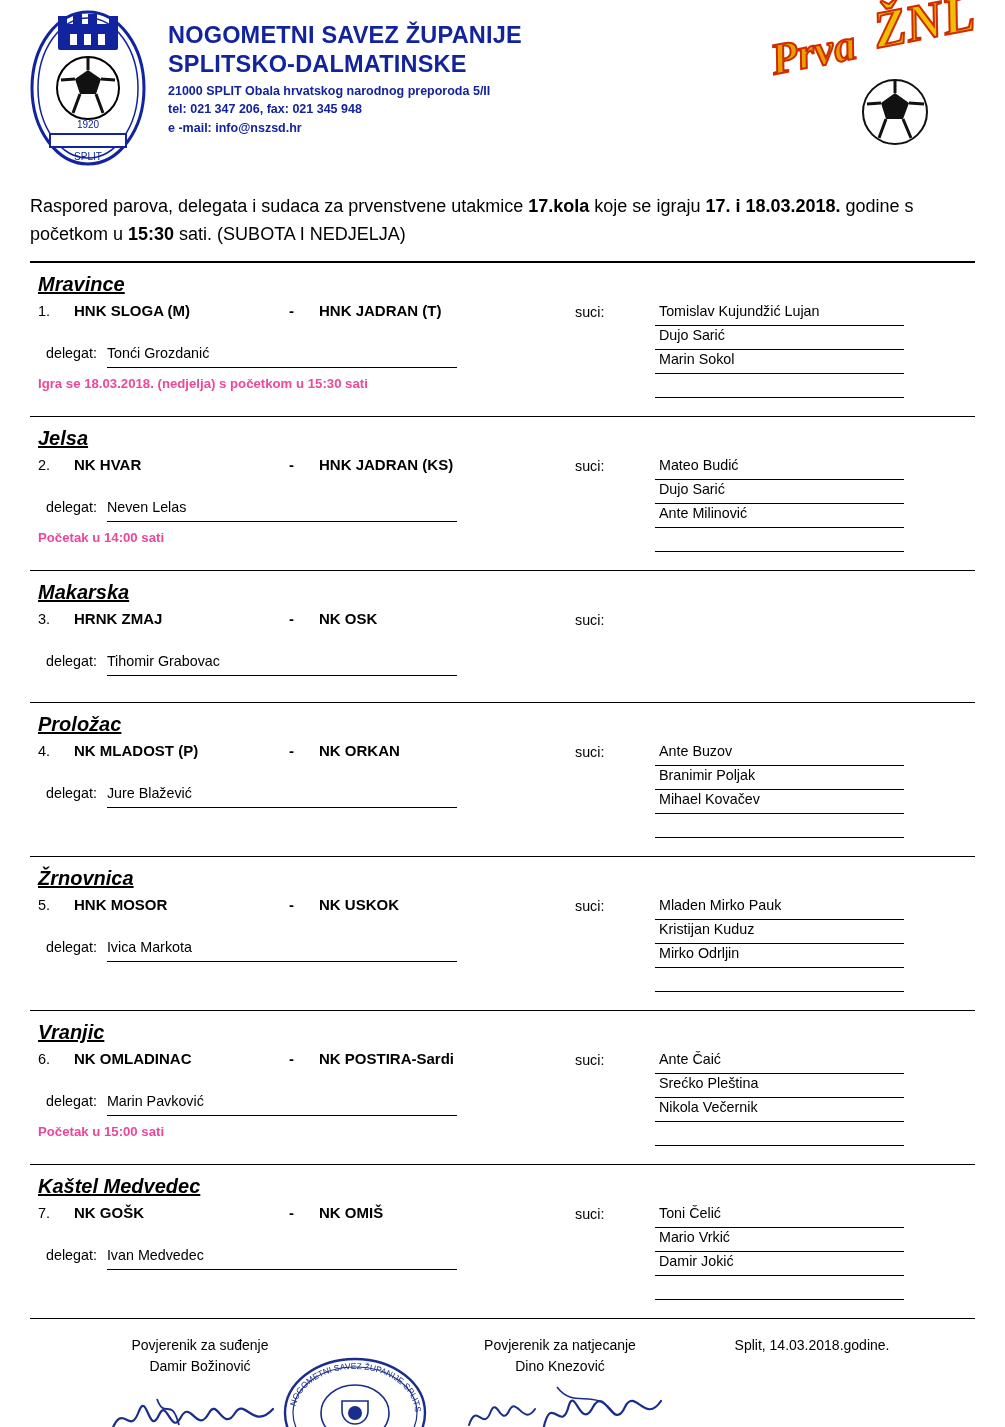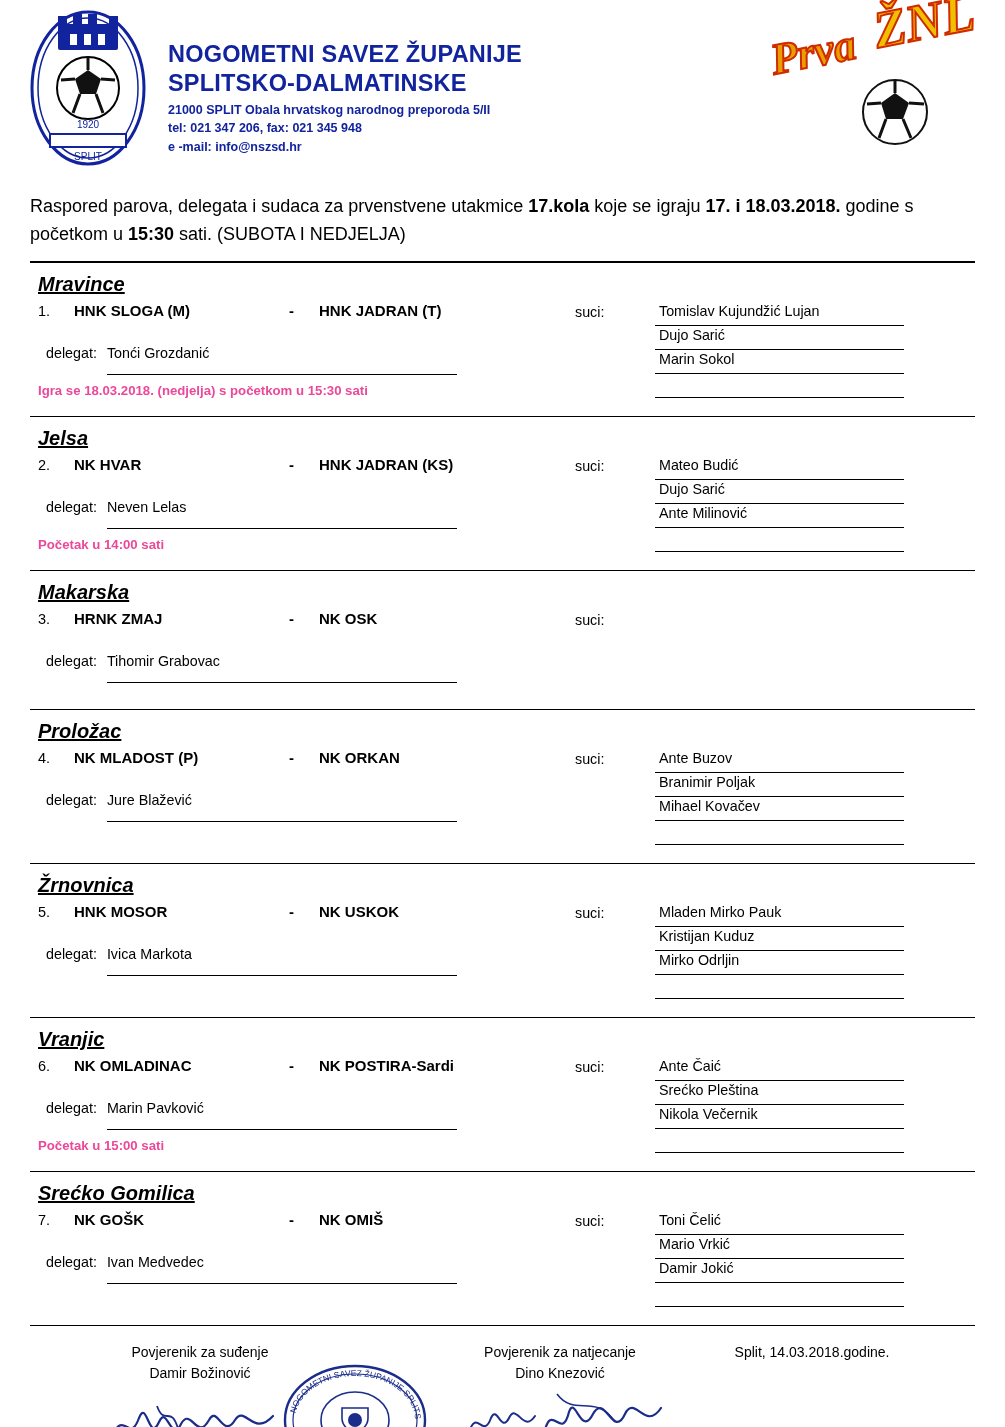--- a/index.html
+++ b/index.html
@@ -30,21 +30,21 @@
   .crest {
     position: absolute;
     left: 28px;
     top: 8px;
     width: 120px;
     height: 160px;
   }
   .header-text {
     position: absolute;
     left: 168px;
-    top: 40px;
+    top: 21px;
   }
   .org-name {
     font-size: 23.5px;
     font-weight: bold;
     color: #12239e;
     line-height: 1.22;
     letter-spacing: 0.2px;
   }
   .org-addr {
     margin-top: 4px;
@@ -132,21 +132,21 @@
     margin-top: 26px;
     margin-left: 16px;
   }
   .delegate-label {
     font-size: 14.3px;
     white-space: nowrap;
   }
   .delegate-name {
     font-size: 14.3px;
     margin-left: 10px;
-    padding-bottom: 13px;
+    padding-bottom: 6px;
     border-bottom: 1.4px solid #000;
     width: 350px;
     white-space: nowrap;
   }
   .note {
     color: #ec4899;
     font-size: 13.2px;
     font-weight: bold;
     margin-top: 8px;
     margin-left: 8px;
@@ -426,21 +426,21 @@
         <div class="ref">Ante Čaić</div>
         <div class="ref">Srećko Pleština</div>
         <div class="ref">Nikola Večernik</div>
         <div class="ref empty"></div>
       </div>
     </div>
   </div>
   <hr class="rule thin">
 
   <div class="match">
-    <div class="venue">Srećko Gomilica</div>
+    <div class="venue">Kaštel Medvedec</div>
     <div class="row">
       <div class="left-col">
         <div class="pairing">
           <span class="num">7.</span>
           <span class="home">NK GOŠK</span>
           <span class="dash">-</span>
           <span class="away">NK OMIŠ</span>
         </div>
         <div class="delegate-line">
           <span class="delegate-label">delegat:</span>

